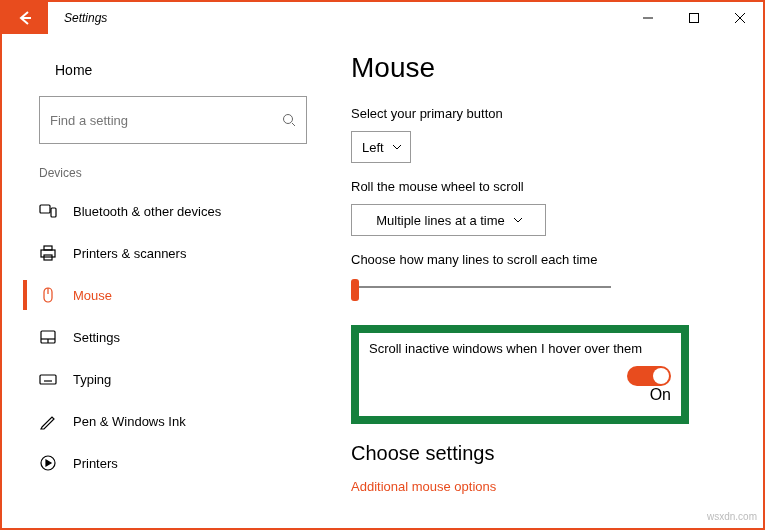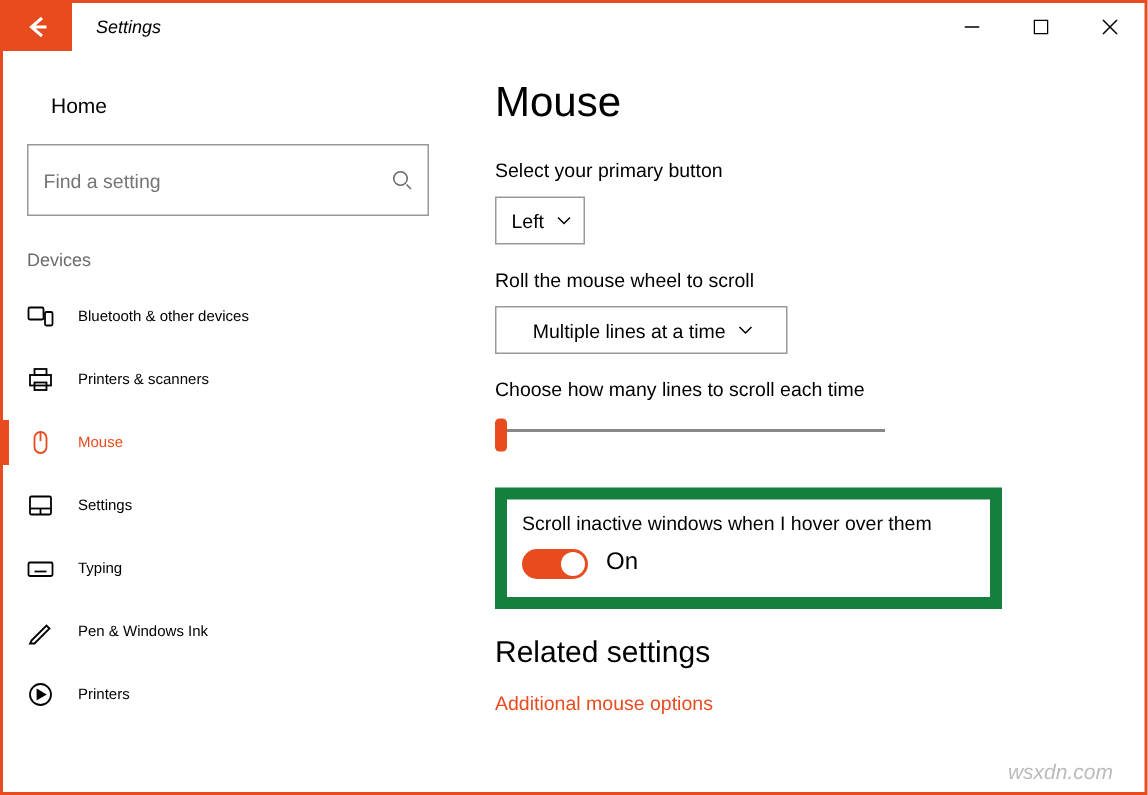--- a/index.html
+++ b/index.html
@@ -5,48 +5,48 @@
   * { box-sizing: border-box; margin: 0; padding: 0; font-family: "Segoe UI", sans-serif; }
   body { background: #fff; width: 765px; height: 530px; overflow: hidden; border: 2px solid #e84c1e; position: relative; }
   .titlebar { height: 32px; display: flex; align-items: stretch; }
   .back-btn { width: 46px; background: #e84c1e; display: flex; align-items: center; justify-content: center; }
   .back-btn svg { width: 16px; height: 16px; fill: none; stroke: #fff; stroke-width: 2; }
   .title { flex: none; padding-left: 16px; font-size: 12px; line-height: 32px; color: #000; font-style: italic; }
   .title-spacer { flex: 1; }
   .win-controls { display: flex; }
   .win-btn { width: 46px; display: flex; align-items: center; justify-content: center; }
   .win-btn svg { width: 10px; height: 10px; fill: none; stroke: #000; stroke-width: 1; }
-  .body { display: flex; height: calc(100% - 32px); }
+  .body { display: flex; height: calc(100% - 32px); padding-left: 21px; }
   .sidebar { width: 300px; padding: 20px 10px 0 10px; }
   .home-row { display: flex; align-items: center; gap: 16px; padding: 8px 6px 18px 6px; font-size: 14px; }
   .searchbox { display: flex; align-items: center; border: 1px solid #999; height: 48px; padding: 0 10px; margin: 0 6px 22px 6px; }
   .searchbox input { flex: 1; border: none; outline: none; font-size: 13px; background: transparent; }
   .searchbox .sicon { width: 14px; height: 14px; }
   .group-label { color: #6b6b6b; font-size: 12px; padding: 0 6px 10px 6px; }
-  .nav-item { display: flex; align-items: center; gap: 16px; padding: 12px 6px; font-size: 10px; color: #000; cursor: pointer; position: relative; }
+  .nav-item { display: flex; align-items: center; gap: 16px; padding: 12px 6px; font-size: 13px; color: #000; cursor: pointer; position: relative; }
   .nav-item.active { color: #e84c1e; }
   .nav-item.active::before { content: ""; position: absolute; left: -10px; top: 6px; bottom: 6px; width: 4px; background: #e84c1e; }
   .nav-item .ico { width: 18px; height: 18px; display: flex; align-items: center; justify-content: center; }
   .nav-item .ico svg { width: 18px; height: 18px; fill: none; stroke: currentColor; stroke-width: 1.2; }
   .main { flex: 1; padding: 18px 28px 0 28px; overflow: hidden; }
   h1 { font-weight: 400; font-size: 28px; margin-bottom: 22px; }
   .field-label { font-size: 13px; margin-bottom: 10px; }
   .select { display: inline-flex; align-items: center; border: 1px solid #999; height: 32px; padding: 0 8px 0 10px; font-size: 13px; gap: 8px; margin-bottom: 16px; }
   .select .chev { width: 10px; height: 10px; }
   .select.sel2 { width: 195px; justify-content: center; }
   .slider { position: relative; height: 20px; width: 260px; margin: 6px 0 28px 0; }
   .slider .track { position: absolute; top: 9px; left: 0; right: 0; height: 2px; background: #888; }
   .slider .thumb { position: absolute; left: 0; top: 2px; width: 8px; height: 22px; background: #e84c1e; border-radius: 3px; }
   .boxed { border: 8px solid #15803d; padding: 8px 10px 12px 10px; margin-bottom: 18px; width: 338px; }
-  .toggle-row { display: flex; align-items: flex-start; gap: 12px; margin-top: 10px; }
+  .toggle-row { display: flex; align-items: flex-end; margin-top: 10px; flex-direction: column; }
   .toggle { width: 44px; height: 20px; border-radius: 10px; background: #e84c1e; position: relative; }
   .toggle .knob { position: absolute; right: 2px; top: 2px; width: 16px; height: 16px; border-radius: 50%; background: #fff; }
   h2 { font-weight: 400; font-size: 20px; margin-bottom: 14px; }
   .link { color: #e84c1e; font-size: 13px; cursor: pointer; }
-  .watermark { position: absolute; right: 21px; bottom: 6px; font-size: 14px; color: #bbb; font-style: italic; }
+  .watermark { position: absolute; right: 6px; bottom: 6px; font-size: 10px; color: #bbb; }
 </style>
 </head>
 <body>
 
 <div class="titlebar">
   <div class="back-btn">
     <svg>
         <path d="M11 2 L4 8 L11 14 M4 8 H14"></path>
       </svg>
   </div>
@@ -187,18 +187,18 @@
     <div class="boxed">
       <div class="field-label" style="margin-bottom:0">Scroll inactive windows when I hover over them</div>
       <div class="toggle-row">
         <div class="toggle">
           <div class="knob"></div>
         </div>
         <span>On</span>
       </div>
     </div>
 
-    <h2>Related settings</h2>
+    <h2>Choose settings</h2>
     <div class="link">Additional mouse options</div>
   </div>
 </div>
 
 <div class="watermark">wsxdn.com</div>
 
 </body></html>

